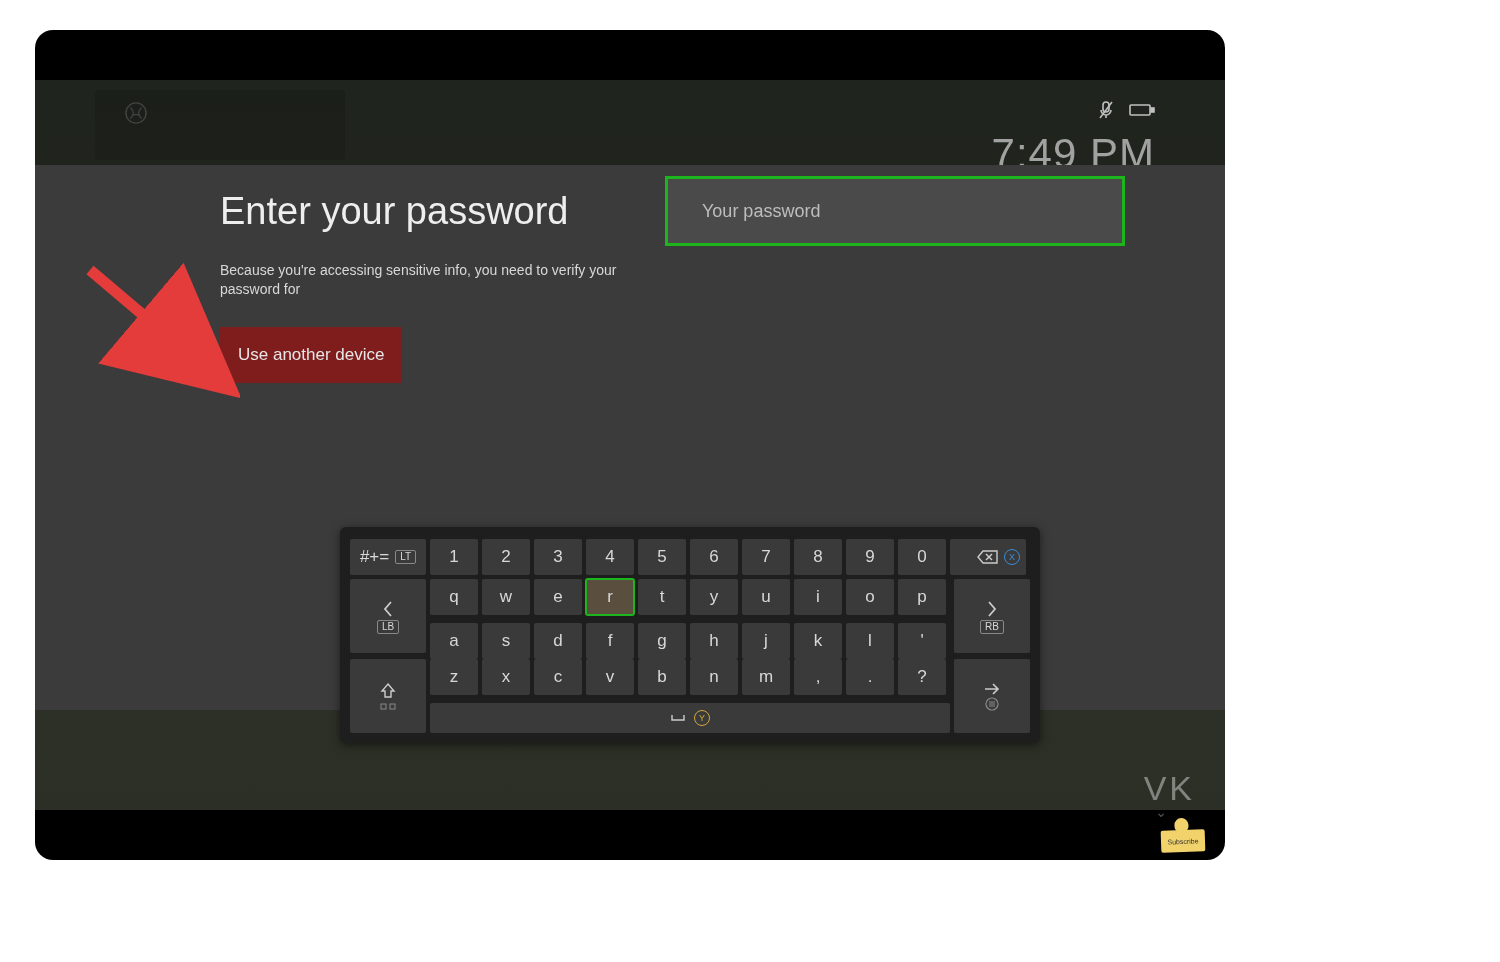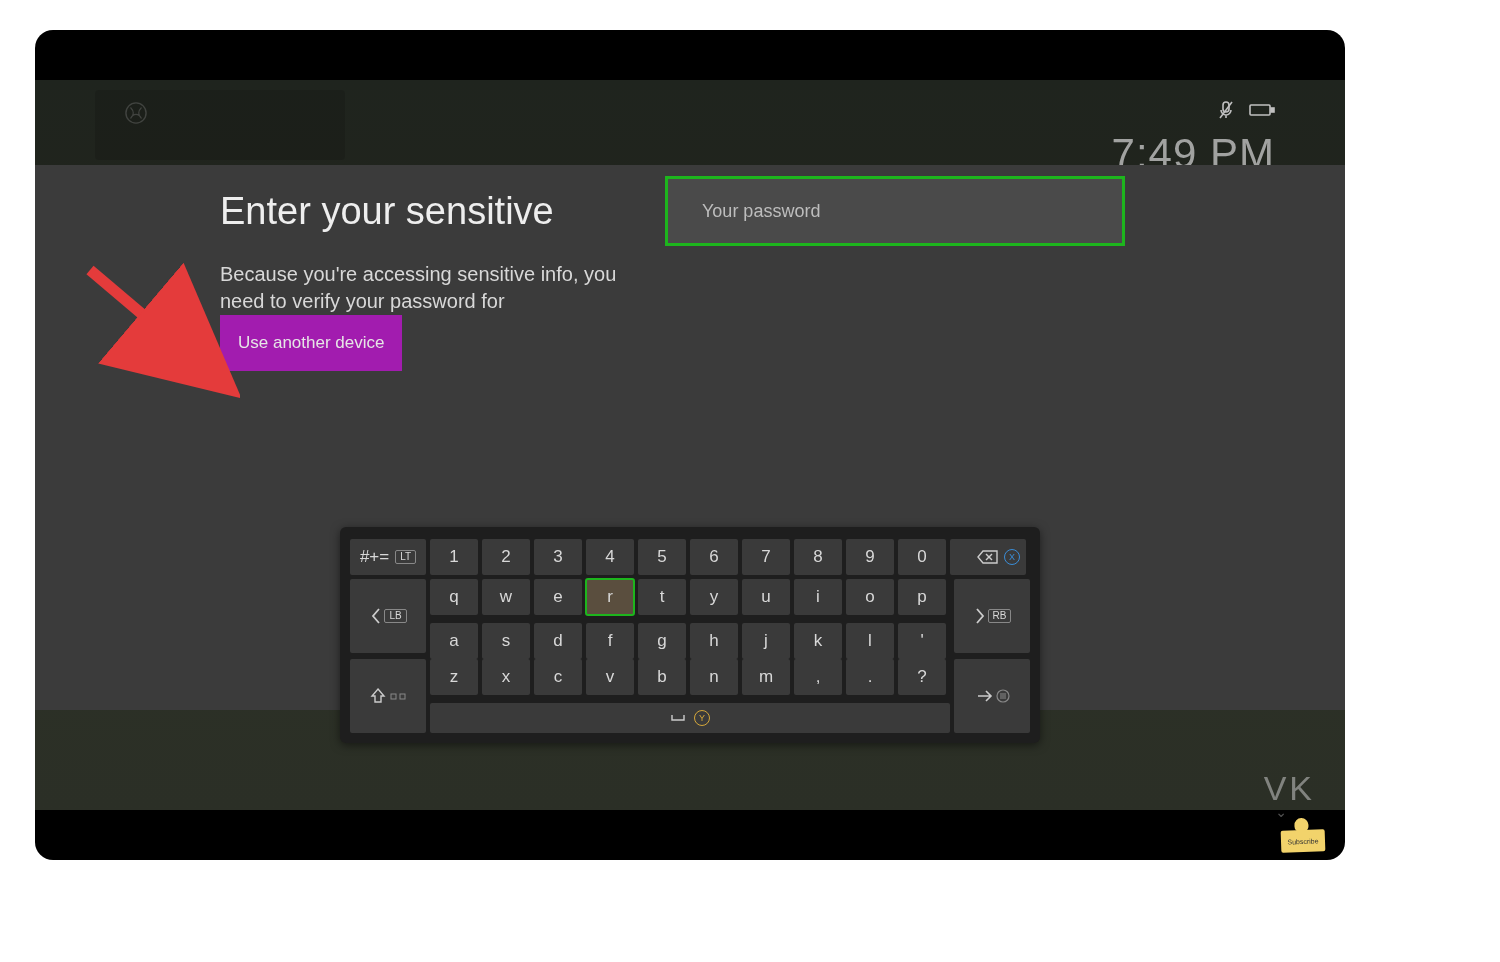--- a/index.html
+++ b/index.html
@@ -8,21 +8,21 @@
       height: 962px;
       background: #fff;
       font-family: "Segoe UI", Arial, sans-serif;
       overflow: hidden;
       position: relative;
     }
     .outer-frame {
       position: absolute;
       left: 35px;
       top: 30px;
-      width: 1310px;
+      width: 1190px;
       height: 830px;
       background: #000;
       border-radius: 18px;
       overflow: hidden;
     }
     .blue-tab {
       position: absolute;
       left: 0;
       top: 55px;
       width: 4px;
@@ -79,39 +79,40 @@
       width: 440px;
       color: #eaeaea;
     }
     .dialog-title {
       font-size: 38px;
       font-weight: 300;
       color: #eee;
       margin-bottom: 28px;
     }
     .dialog-desc {
-      font-size: 20px;
+      font-size: 14px;
       font-weight: 400;
       color: #d8d8d8;
       line-height: 1.35;
+      margin-bottom: 28px;
     }
     .desc-line2 { display: block; }
     .redact {
       display: inline-block;
       height: 16px;
       vertical-align: middle;
       border-radius: 1px;
     }
     .redact-a { width: 34px; background: #e8e8e8; }
     .redact-b { width: 56px; background: #7a92bb; margin-left: 2px; }
     .redact-c { width: 80px; background: #b9b9b9; margin-left: 2px; }
     .redact-d { width: 36px; background: #e6e6e6; margin-left: 6px; }
     .alt-button {
       display: inline-block;
-      background: #a21caf;
+      background: #7f1d1d;
       color: #e6e6e6;
       font-size: 17px;
       padding: 18px 18px;
       border: none;
       min-width: 156px;
       text-align: left;
     }
     .password-box {
       position: absolute;
       left: 630px;
@@ -158,21 +159,21 @@
       color: #d8d8d8;
       height: 36px;
       display: flex;
       align-items: center;
       justify-content: center;
       font-size: 17px;
       border-radius: 2px;
       flex: 0 0 48px;
       user-select: none;
     }
-    .key-wide { flex: 0 0 76px; flex-direction: row; gap: 1px; }
+    .key-wide { flex: 0 0 76px; flex-direction: column; gap: 1px; }
     .key-wide-r { flex: 0 0 76px; position: relative; flex-direction: column; gap: 1px; }
     .key-tall { height: 74px; }
     .key-sub { font-size: 10px; padding: 1px 4px; border: 1px solid #888; border-radius: 2px; line-height: 1; }
     .key.highlight { outline: 2px solid #1db51d; outline-offset: -1px; background: #5a4e3e; }
     .key-space { flex: 1; }
     .key svg { pointer-events: none; }
     .x-badge {
       position: absolute;
       right: 6px;
       top: 10px;
@@ -290,21 +291,21 @@
         <rect x="1" y="3" width="20" height="10" rx="1"></rect>
         <rect x="22" y="6" width="3" height="4" fill="#c0c0c0"></rect>
       </svg>
     </span>
   </div>
 
   <div class="clock">7:49 PM</div>
 
   <div class="dialog-overlay">
     <div class="dialog-content">
-      <div class="dialog-title">Enter your sensitive</div>
+      <div class="dialog-title">Enter your password</div>
       <div class="dialog-desc">
         <span>Because you're accessing sensitive info, you need to verify your password for </span>
       </div>
       <button class="alt-button">Use another device</button>
     </div>
   </div>
 
   <div class="password-box">
     <span class="password-placeholder">Your password</span>
   </div>

